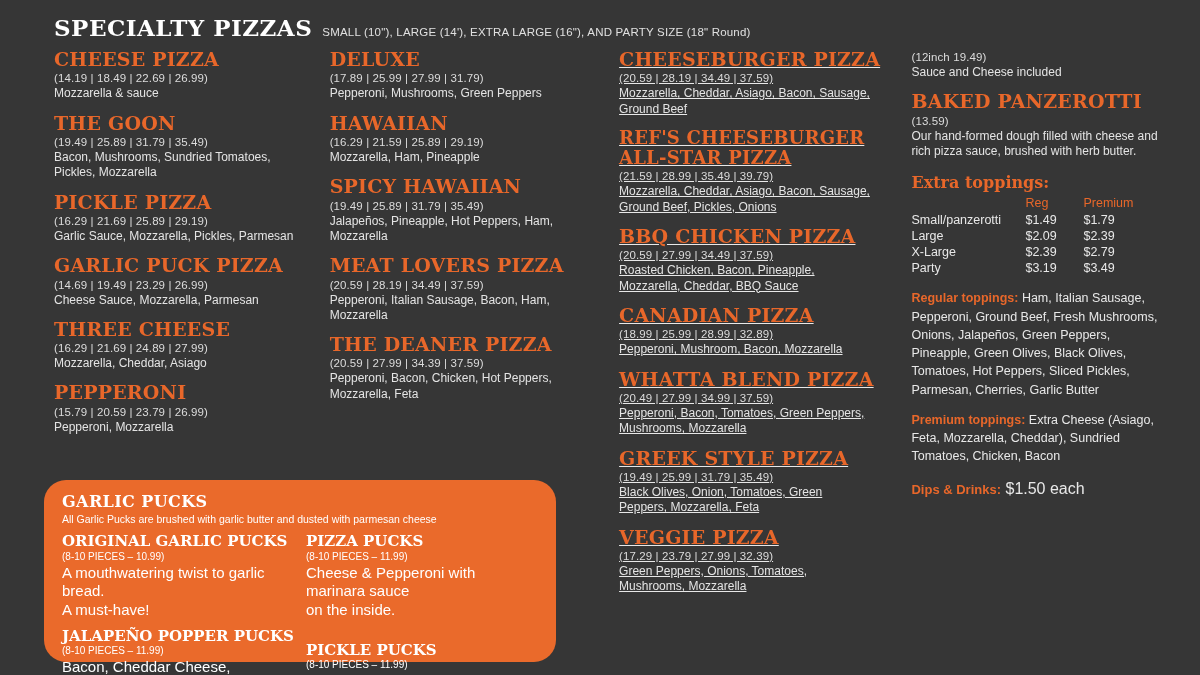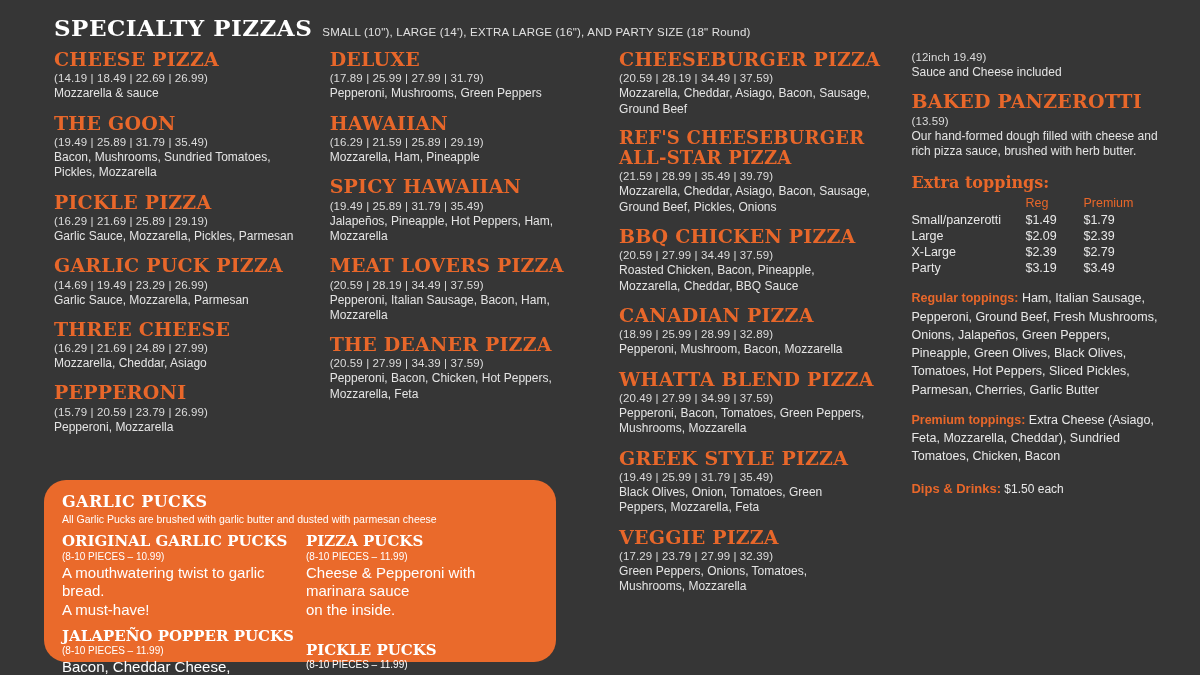--- a/index.html
+++ b/index.html
@@ -37,21 +37,21 @@
     letter-spacing: 0.2px;
   }
   .columns {
     display: flex;
     gap: 12px;
     padding-left: 36px;
   }
   .col { position: relative; }
   .col1 { width: 268px; }
   .col2 { width: 282px; }
-  .col3 { width: 285px; }
+  .col3 { width: 285px; text-decoration: underline; }
   .col4 { width: 275px; }
 
   .item { margin-bottom: 11px; }
   .item-name {
     font-family: "DejaVu Serif", serif;
     font-weight: bold;
     color: #e8672a;
     font-size: 19px;
     line-height: 1.12;
     letter-spacing: 0.2px;
@@ -157,21 +157,21 @@
     font-size: 12.5px;
   }
   .tp-text {
     font-size: 12.5px;
     color: #e8e8e8;
     line-height: 1.3;
     display: inline;
   }
   .dips { margin-top: 14px; }
   .dips .tp-label { font-size: 13px; }
-  .dips .tp-text { font-size: 12px; }
+  .dips .tp-text { font-size: 16px; }
 </style>
 </head>
 <body>
 
 <div class="menu">
 
   <div class="header">
     <div class="header-title">SPECIALTY PIZZAS</div>
     <div class="header-sub">SMALL (10"), LARGE (14'), EXTRA LARGE (16"), AND PARTY SIZE (18" Round)</div>
   </div>
@@ -190,21 +190,21 @@
         <div class="item-desc">Bacon, Mushrooms, Sundried Tomatoes, Pickles, Mozzarella</div>
       </div>
       <div class="item">
         <div class="item-name">PICKLE PIZZA</div>
         <div class="item-prices">(16.29 | 21.69 | 25.89 | 29.19)</div>
         <div class="item-desc">Garlic Sauce, Mozzarella, Pickles, Parmesan</div>
       </div>
       <div class="item">
         <div class="item-name">GARLIC PUCK PIZZA</div>
         <div class="item-prices">(14.69 | 19.49 | 23.29 | 26.99)</div>
-        <div class="item-desc">Garlic Sauce, Mozzarella, Parmesan</div>
+        <div class="item-desc">Cheese Sauce, Mozzarella, Parmesan</div>
       </div>
       <div class="item">
         <div class="item-name">THREE CHEESE</div>
         <div class="item-prices">(16.29 | 21.69 | 24.89 | 27.99)</div>
         <div class="item-desc">Mozzarella, Cheddar, Asiago</div>
       </div>
       <div class="item">
         <div class="item-name">PEPPERONI</div>
         <div class="item-prices">(15.79 | 20.59 | 23.79 | 26.99)</div>
         <div class="item-desc">Pepperoni, Mozzarella</div>

